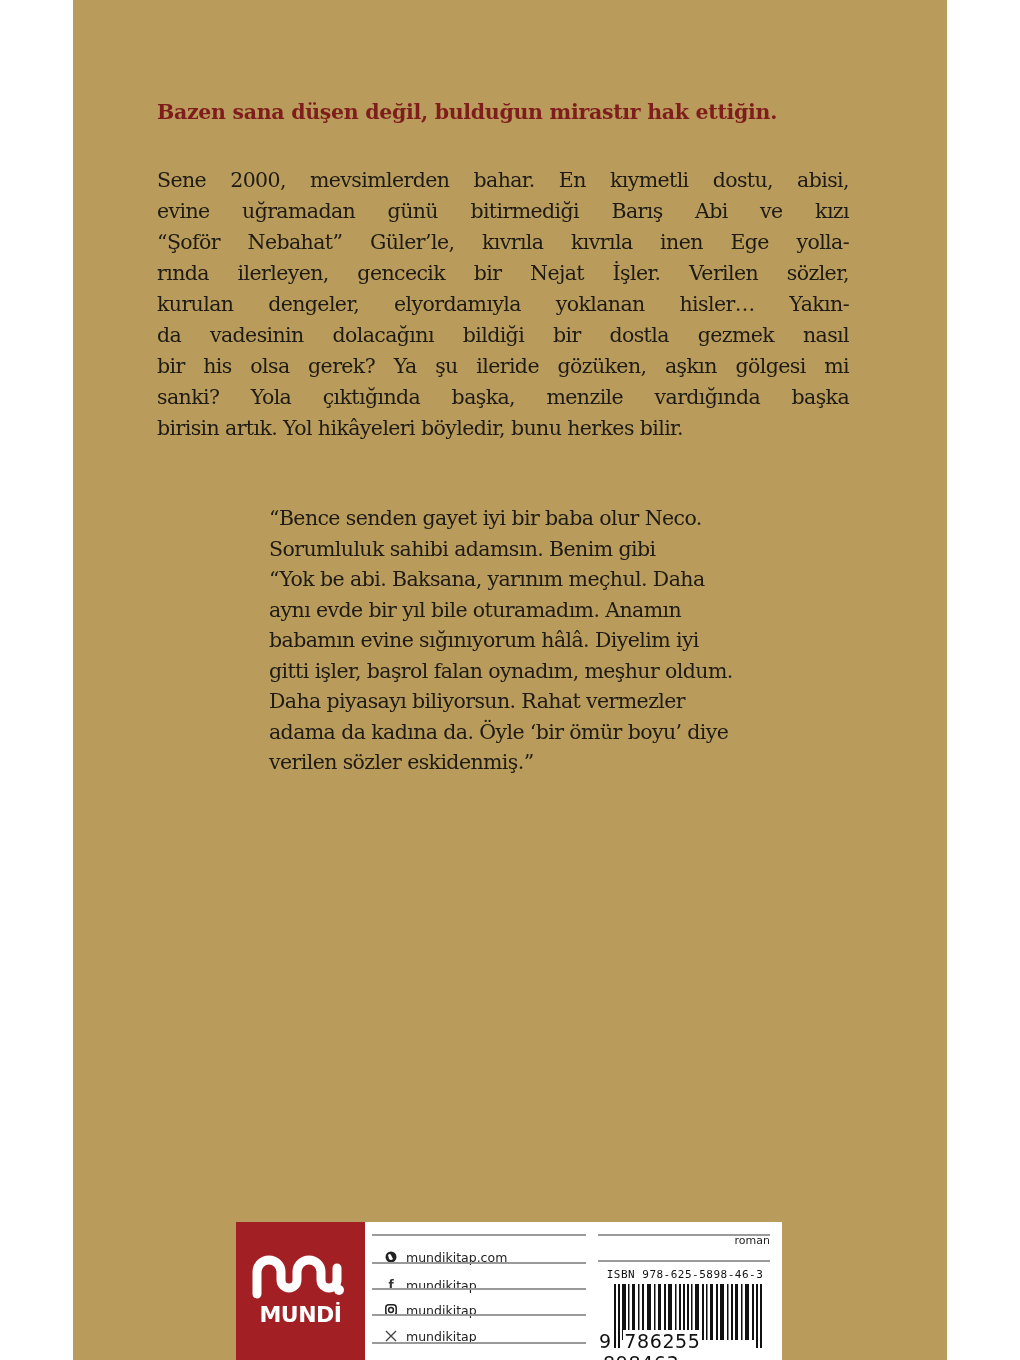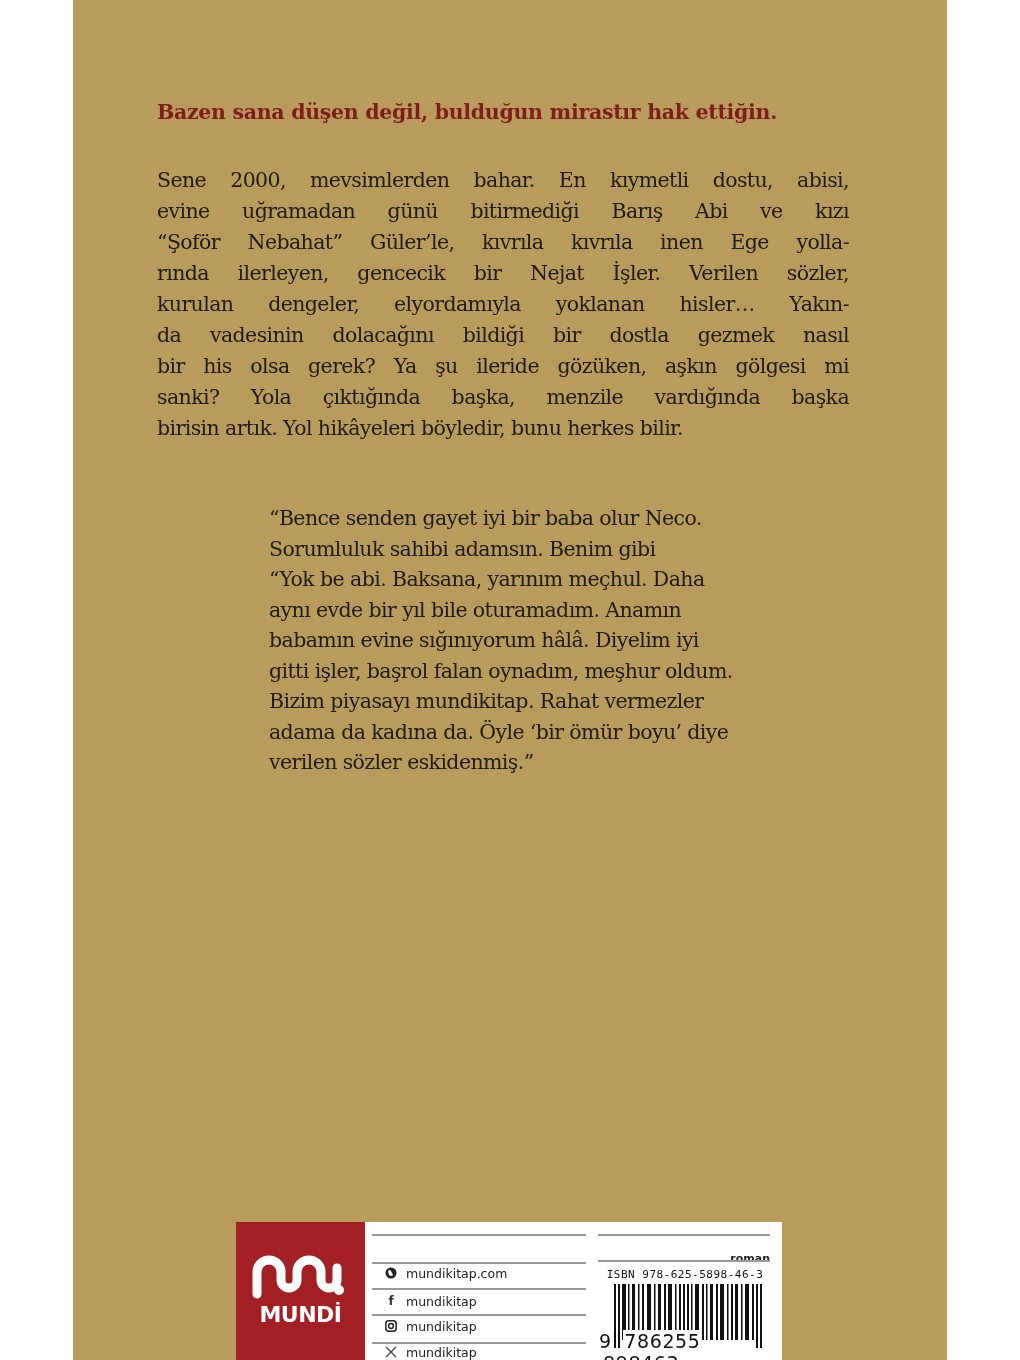--- a/index.html
+++ b/index.html
@@ -40,30 +40,30 @@
   .logo-text {
     position: absolute; left: 0; width: 129px; top: 80px; text-align: center;
     color: #ffffff; font-family: "DejaVu Sans", sans-serif; font-weight: bold; font-size: 22px; letter-spacing: -0.5px;
   }
   .social {
     position: absolute; left: 136px; top: 0; width: 214px; height: 138px;
   }
   .social-row {
     position: absolute; left: 0; width: 214px; height: 42px;
     display: flex; align-items: center; padding-left: 12px;
-    font-family: "DejaVu Sans", sans-serif; font-size: 12.5px; color: #222; margin-top: 16px;
+    font-family: "DejaVu Sans", sans-serif; font-size: 12.5px; color: #222;
   }
   .social-row .ico { width: 14px; height: 14px; margin-right: 8px; display: inline-flex; align-items: center; justify-content: center; font-size: 12px; color: #333; }
   .rule { position: absolute; height: 2px; background: #9a9a9a; }
   .right {
     position: absolute; left: 362px; top: 0; width: 172px; height: 138px;
   }
   .genre {
-    position: absolute; right: 0; top: 30px; font-family: "DejaVu Sans", sans-serif;
-    font-weight: bold; font-size: 11px; color: #222;
+    position: absolute; right: 0; top: 12px; font-family: "DejaVu Sans", sans-serif;
+    font-weight: normal; font-size: 11px; color: #222;
   }
   .isbn {
     position: absolute; left: 2px; top: 46px; width: 170px; text-align: center;
     font-family: "DejaVu Sans Mono", monospace; font-size: 11px; color: #111; letter-spacing: 0.5px;
   }
   .barcode { position: absolute; left: 2px; top: 62px; width: 168px; height: 64px; }
   .barcode-digits {
     position: absolute; left: 0; top: 108px; width: 172px;
     font-family: "DejaVu Sans", sans-serif; font-size: 19px; color: #111; letter-spacing: 0.6px;
     background: transparent;
@@ -89,21 +89,21 @@
     <span class="line last">birisin artık. Yol hikâyeleri böyledir, bunu herkes bilir.</span>
   </div>
 
   <div class="quote">
     <span class="line">“Bence senden gayet iyi bir baba olur Neco.</span>
     <span class="line">Sorumluluk sahibi adamsın. Benim gibi</span>
     <span class="line">“Yok be abi. Baksana, yarınım meçhul. Daha</span>
     <span class="line">aynı evde bir yıl bile oturamadım. Anamın</span>
     <span class="line">babamın evine sığınıyorum hâlâ. Diyelim iyi</span>
     <span class="line">gitti işler, başrol falan oynadım, meşhur oldum.</span>
-    <span class="line">Bizim piyasayı mundikitap. Rahat vermezler</span>
+    <span class="line">Daha piyasayı biliyorsun. Rahat vermezler</span>
     <span class="line">adama da kadına da. Öyle ‘bir ömür boyu’ diye</span>
     <span class="line">verilen sözler eskidenmiş.”</span>
   </div>
 </div>
 
 <div class="panel">
   <div class="logo">
     <svg width="100" height="48" viewBox="0 0 100 48">
       <path d="M6 42 V20 A12 12 0 0 1 30 20 V28 A8 8 0 0 0 46 28 V20 A12 12 0 0 1 70 20 V28 A8 8 0 0 0 86 28 V16" fill="none" stroke="#ffffff" stroke-width="9" stroke-linecap="round" stroke-linejoin="round"></path>
       <circle cx="88" cy="38" r="5" fill="#ffffff"></circle>

